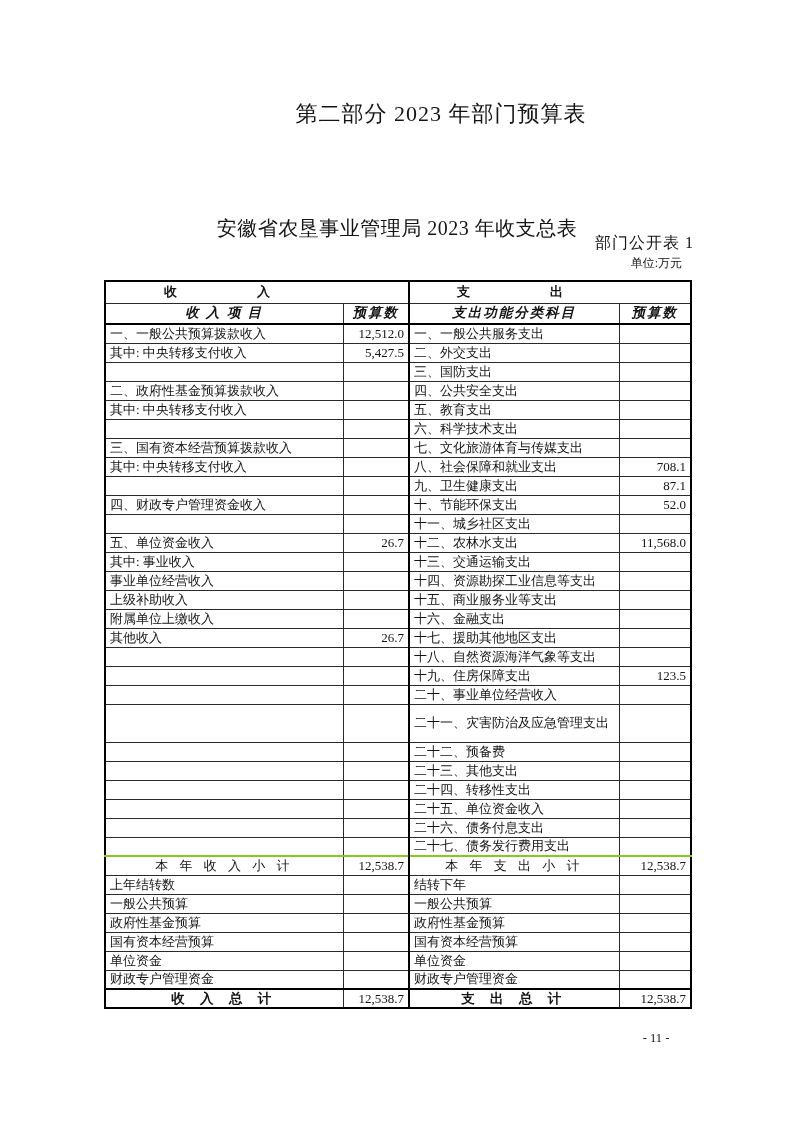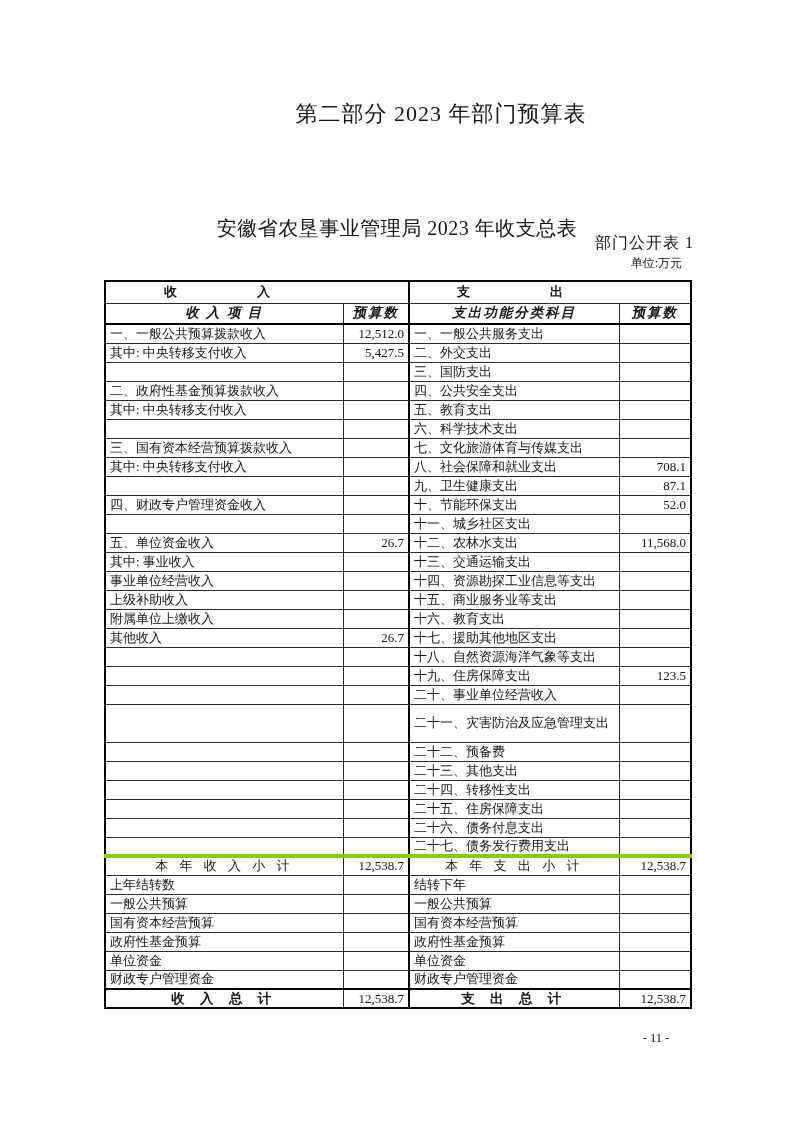--- a/index.html
+++ b/index.html
@@ -42,21 +42,21 @@
   td.lab { text-align:left; white-space:nowrap; }
   td.wrap { white-space:normal; line-height:16px; }
   td.val { text-align:right; padding-right:4px; }
   .ind0 { padding-left:12px; }
   .ind1 { padding-left:56px; }
   .ind2 { padding-left:94px; }
   .ind3 { padding-left:36px; }
   .rind0 { padding-left:12px; }
   .rind1 { padding-left:34px; }
   td.cen { text-align:center !important; padding-left:4px !important; white-space:nowrap; }
-  tr.subtotal td { border-top:4px solid #84cc16; }
+  tr.subtotal td { border-top:2px solid #84cc16; }
   tr.subtotal td.cen { letter-spacing:4px; }
   tr.total td { border-top:2px solid #000;margin-left:43px; }
   tr.total td.cen { letter-spacing:6px; font-weight:bold; font-size:13.5px; }
   .page-number {
     position:absolute; top:1031px; left:628px; width:56px;
     text-align:center; font-size:12.5px;
   }
 </style>
 </head>
 <body>
@@ -177,21 +177,21 @@
         </tr>
         <tr>
           <td class="lab ind2">上级补助收入</td>
           <td class="val"></td>
           <td class="lab mid rind0">十五、商业服务业等支出</td>
           <td class="val"></td>
         </tr>
         <tr>
           <td class="lab ind2">附属单位上缴收入</td>
           <td class="val"></td>
-          <td class="lab mid rind0">十六、教育支出</td>
+          <td class="lab mid rind0">十六、金融支出</td>
           <td class="val"></td>
         </tr>
         <tr>
           <td class="lab ind2">其他收入</td>
           <td class="val">26.7</td>
           <td class="lab mid rind0">十七、援助其他地区支出</td>
           <td class="val"></td>
         </tr>
         <tr>
           <td class="lab ind0"></td>
@@ -231,21 +231,21 @@
         </tr>
         <tr>
           <td class="lab ind0"></td>
           <td class="val"></td>
           <td class="lab mid rind0">二十四、转移性支出</td>
           <td class="val"></td>
         </tr>
         <tr>
           <td class="lab ind0"></td>
           <td class="val"></td>
-          <td class="lab mid rind0">二十五、住房保障支出</td>
+          <td class="lab mid rind0">二十五、单位资金收入</td>
           <td class="val"></td>
         </tr>
         <tr>
           <td class="lab ind0"></td>
           <td class="val"></td>
           <td class="lab mid rind0">二十六、债务付息支出</td>
           <td class="val"></td>
         </tr>
         <tr>
           <td class="lab ind0"></td>
@@ -265,29 +265,29 @@
           <td class="lab mid rind0">结转下年</td>
           <td class="val"></td>
         </tr>
         <tr>
           <td class="lab ind3">一般公共预算</td>
           <td class="val"></td>
           <td class="lab mid rind1">一般公共预算</td>
           <td class="val"></td>
         </tr>
         <tr>
+          <td class="lab ind3">政府性基金预算</td>
+          <td class="val"></td>
+          <td class="lab mid rind1">政府性基金预算</td>
+          <td class="val"></td>
+        </tr>
+        <tr>
           <td class="lab ind3">国有资本经营预算</td>
           <td class="val"></td>
           <td class="lab mid rind1">国有资本经营预算</td>
-          <td class="val"></td>
-        </tr>
-        <tr>
-          <td class="lab ind3">政府性基金预算</td>
-          <td class="val"></td>
-          <td class="lab mid rind1">政府性基金预算</td>
           <td class="val"></td>
         </tr>
         <tr>
           <td class="lab ind3">单位资金</td>
           <td class="val"></td>
           <td class="lab mid rind1">单位资金</td>
           <td class="val"></td>
         </tr>
         <tr>
           <td class="lab ind3">财政专户管理资金</td>

